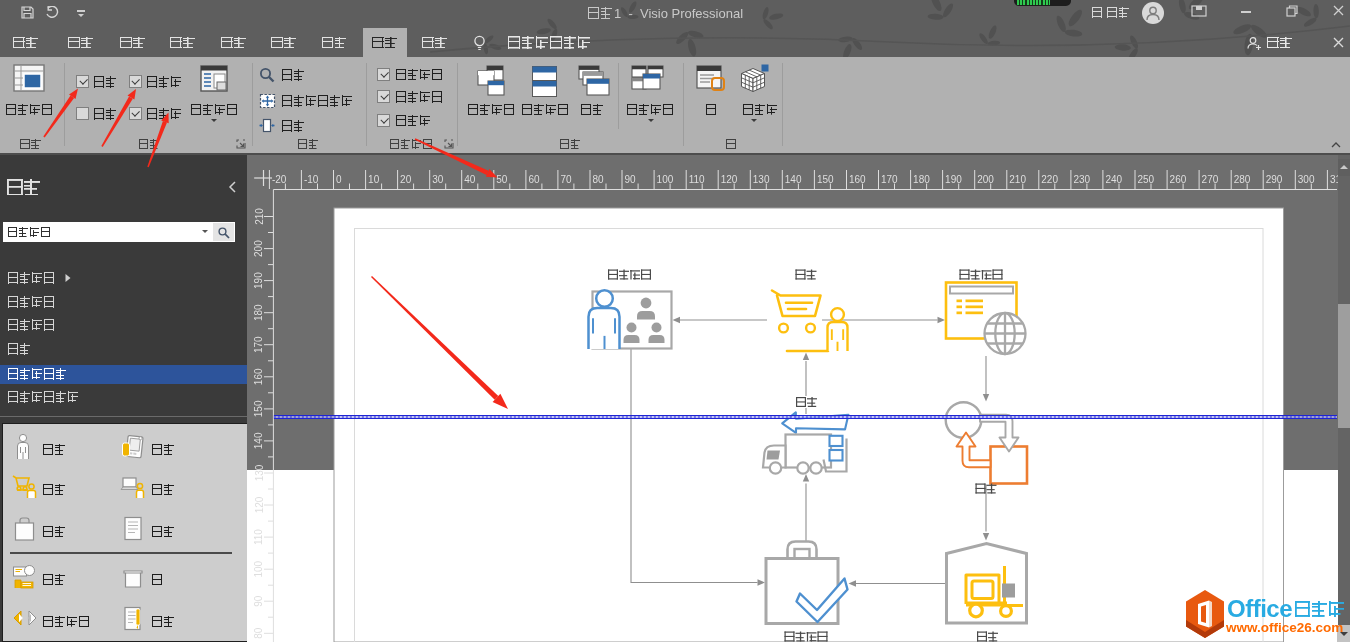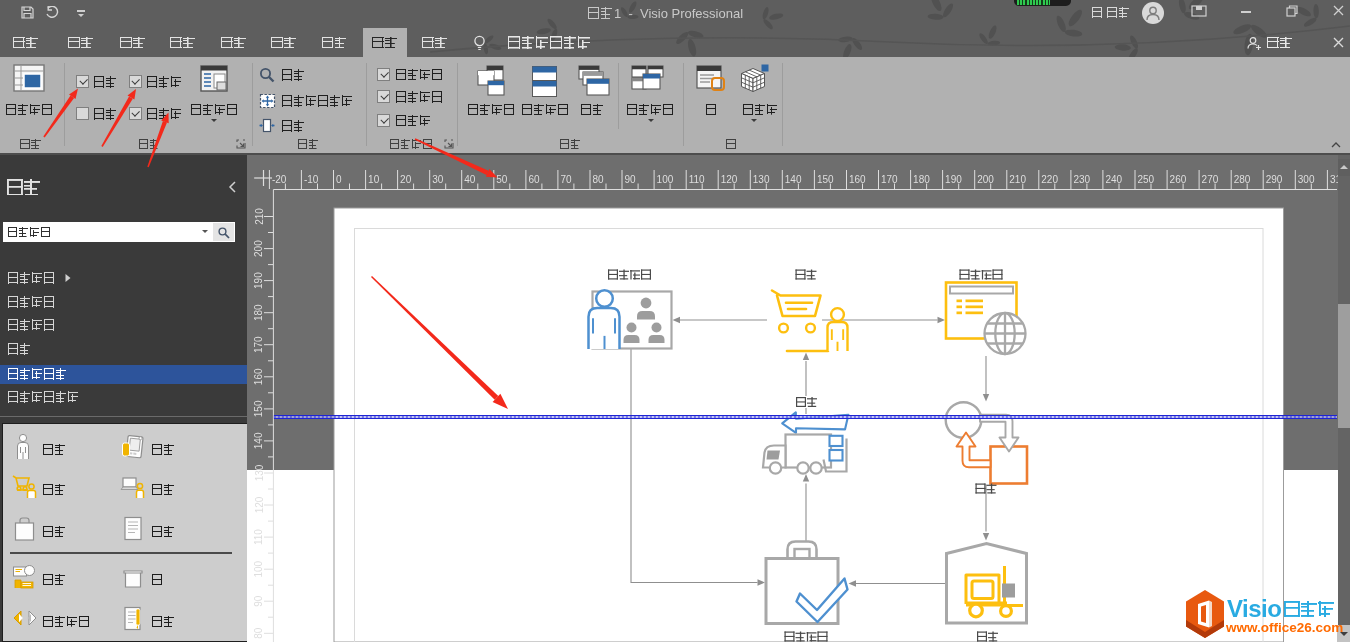--- a/index.html
+++ b/index.html
@@ -1046,21 +1046,21 @@
       <path d="M1,2 L5,6 L9,2 Z" fill="#3f3f3f"></path>
     </svg>
     <div class="abs" style="left:1183px;top:588px;width:167px;height:54px">
       <svg class="abs" style="left:2px;top:2px" width="40" height="48" viewBox="0 0 40 48">
         <polygon points="20,0 39,11.5 39,36.5 20,48 1,36.5 1,11.5" fill="#e8590f"></polygon>
         <polygon points="20,48 39,36.5 39,30 20,42 1,30 1,36.5" fill="#b23a0a"></polygon>
         <path d="M13,14 L24,10.5 V37.5 L13,34 Z M16,16.5 V31.5 L21,33 V15 Z" fill="#fff"></path>
         <path d="M24,10.5 L27,12 V36 L24,37.5 Z" fill="#f4d9c9"></path>
       </svg>
       <div class="abs" style="left:44px;top:7px;display:flex;align-items:center">
-        <span style="font-size:24px;font-weight:bold;color:#29abe2;letter-spacing:-0.5px">Visio</span>
+        <span style="font-size:24px;font-weight:bold;color:#29abe2;letter-spacing:-0.5px">Office</span>
         <span class="zh" style="font-size:17px;color:#29abe2;margin-left:2px">
           <i></i>
           <i></i>
           <i></i>
         </span>
       </div>
       <div class="abs" style="left:43px;top:32px;font-size:13.5px;font-weight:bold;color:#ff6a00">www.office26.com</div>
     </div>
   </div>
 </body></html>

